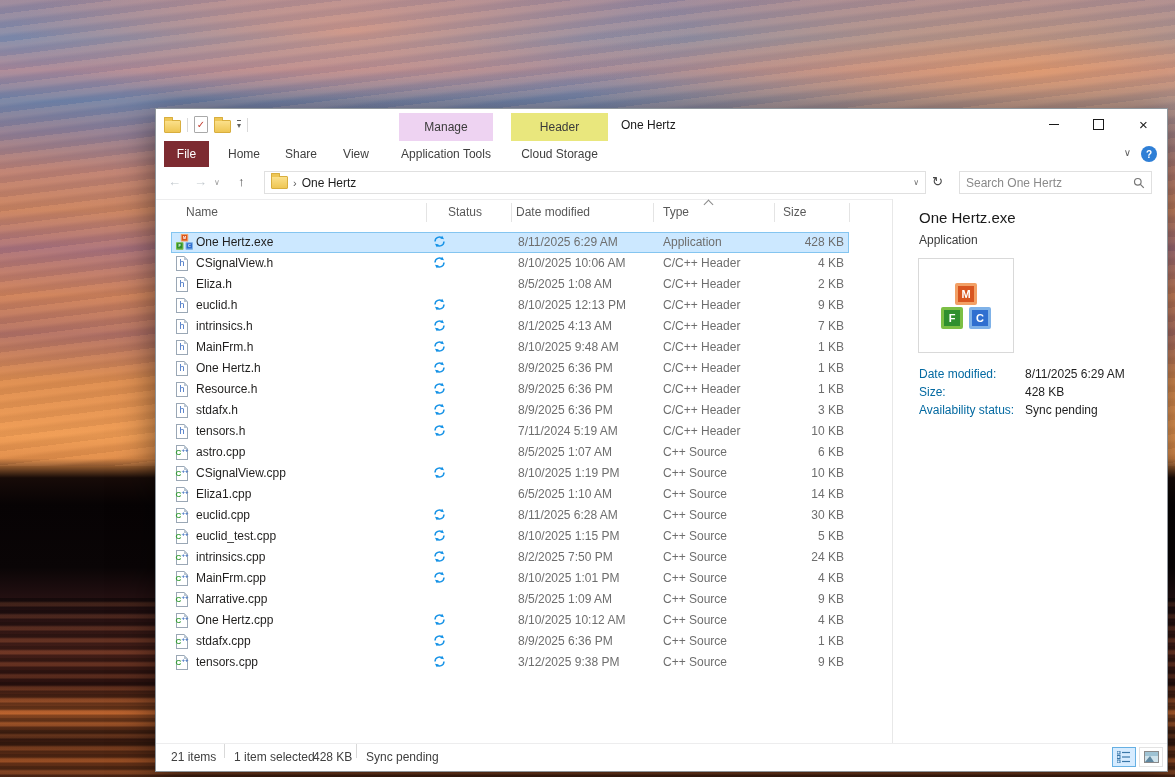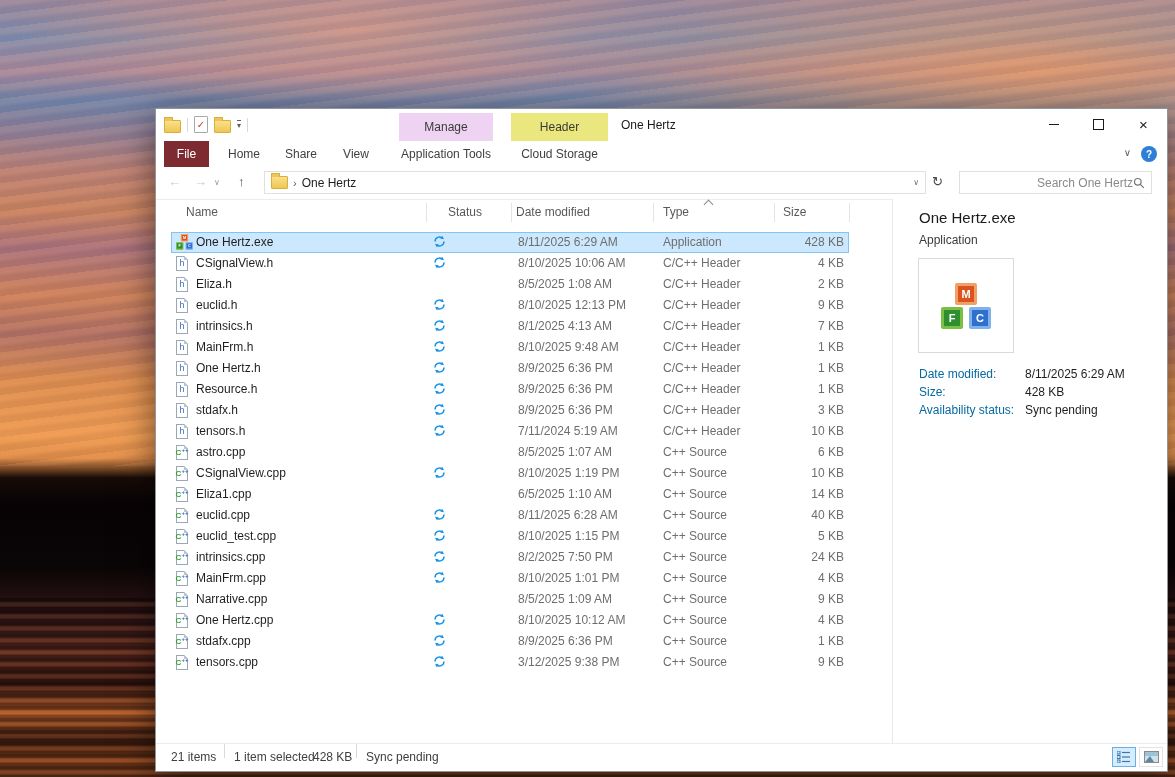--- a/index.html
+++ b/index.html
@@ -72,21 +72,21 @@
   .nav-chev{left:58px;top:11px;font-size:8px;color:#9a9a9a;position:absolute;}
   .nav-up{left:82px;color:#4f4f4f;}
   .addressbox{position:absolute;left:108px;top:4px;width:662px;height:23px;border:1px solid #e0e0e0;
     box-sizing:border-box;display:flex;align-items:center;padding:0 6px;gap:5px;background:#fff;}
   .crumb-sep{color:#5a5a5a;font-size:11px;}
   .addr-chev{margin-left:auto;font-size:8px;color:#6e6e6e;}
   .refresh{position:absolute;left:776px;top:8px;color:#4a4a4a;font-size:13px;line-height:13px;}
   .searchbox{position:absolute;left:803px;top:4px;width:193px;height:23px;border:1px solid #e0e0e0;
     box-sizing:border-box;display:flex;align-items:center;padding:0 6px;background:#fff;}
   .searchbox input{border:none;outline:none;flex:1;font:12px "Liberation Sans",sans-serif;color:#4c1d95;
-    background:transparent;padding:0;text-align:right;}
+    background:transparent;padding:0;}
   .searchbox input::placeholder{color:#8a8a8a;}
   
   .listhdr{position:absolute;left:0;top:90px;width:736px;height:28px;color:#595959;}
   .hcell{position:absolute;top:6px;}
   .h-name{left:30px;}.h-status{left:282px;margin-left:10px;}.h-date{left:360px;}.h-type{left:507px;}.h-size{left:627px;}
   .hsep{position:absolute;top:4px;width:1px;height:19px;background:#e4e4e4;}
   .sort-caret{position:absolute;left:549px;top:2px;width:6px;height:6px;
     border-left:1px solid #8a8a8a;border-top:1px solid #8a8a8a;transform:rotate(45deg);}
   
   .rows{position:absolute;left:15px;top:123px;width:678px;}
@@ -435,21 +435,21 @@
           </span>
         <span class="fname">euclid.cpp</span>
         <span class="fstatus"><svg width="13" height="13" viewBox="0 0 16 16">
               <path d="M2.5 8a5.5 5.5 0 0 1 9.4-3.9" fill="none" stroke="#1592e6" stroke-width="1.8"></path>
               <polygon points="11.3,0.9 13.6,5.2 8.9,4.3" fill="#1592e6"></polygon>
               <path d="M13.5 8a5.5 5.5 0 0 1-9.4 3.9" fill="none" stroke="#1592e6" stroke-width="1.8"></path>
               <polygon points="4.7,15.1 2.4,10.8 7.1,11.7" fill="#1592e6"></polygon>
             </svg></span>
         <span class="fdate">8/11/2025 6:28 AM</span>
         <span class="ftype">C++ Source</span>
-        <span class="fsize">40 KB</span>
+        <span class="fsize">30 KB</span>
       </div>
         <div class="frow">
         <span class="ficon">
             <span class="page">
               <b class="cl">C</b>
               <b class="pp">++</b>
             </span>
           </span>
         <span class="fname">euclid_test.cpp</span>
         <span class="fstatus"><svg width="13" height="13" viewBox="0 0 16 16">

